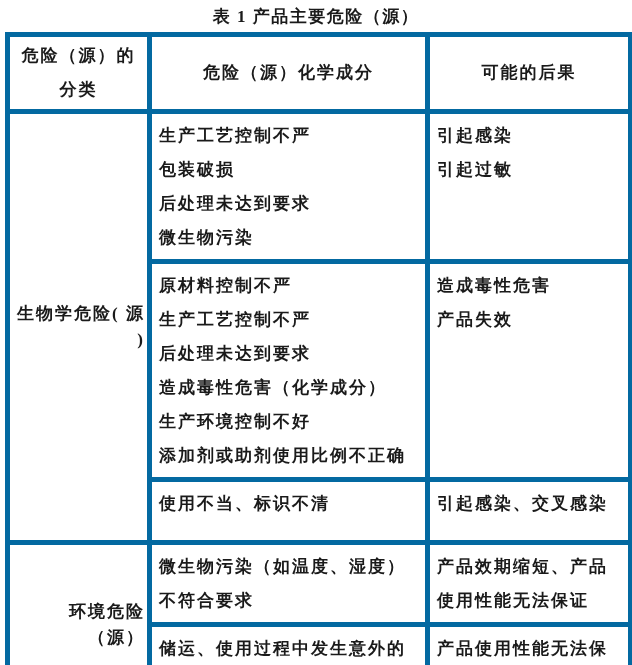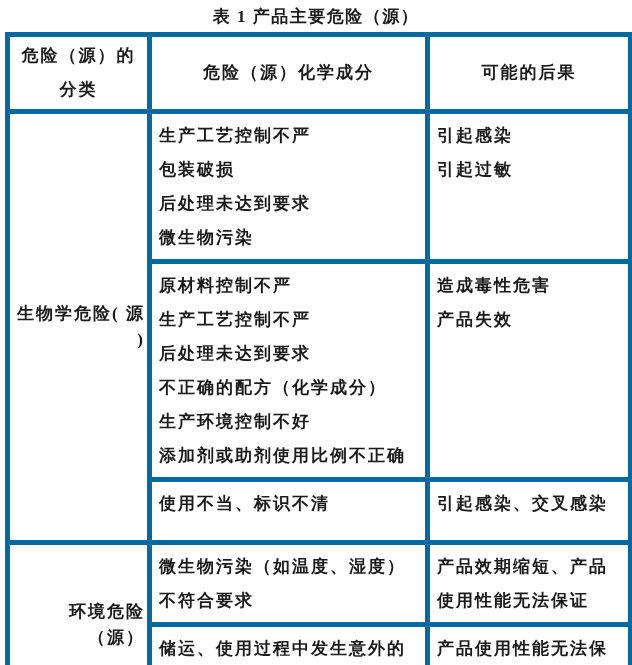--- a/index.html
+++ b/index.html
@@ -109,21 +109,21 @@
         <div class="cell-line">引起感染</div>
         <div class="cell-line">引起过敏</div>
       </td>
     </tr>
 
     <tr class="r-b">
       <td class="factors">
         <div class="cell-line">原材料控制不严</div>
         <div class="cell-line">生产工艺控制不严</div>
         <div class="cell-line">后处理未达到要求</div>
-        <div class="cell-line">不正确的配方（化学成分）</div>
+        <div class="cell-line">造成毒性危害（化学成分）</div>
         <div class="cell-line">生产环境控制不好</div>
         <div class="cell-line">添加剂或助剂使用比例不正确</div>
       </td>
       <td class="consequences">
         <div class="cell-line">造成毒性危害</div>
         <div class="cell-line">产品失效</div>
       </td>
     </tr>
 
     <tr class="r-c">

